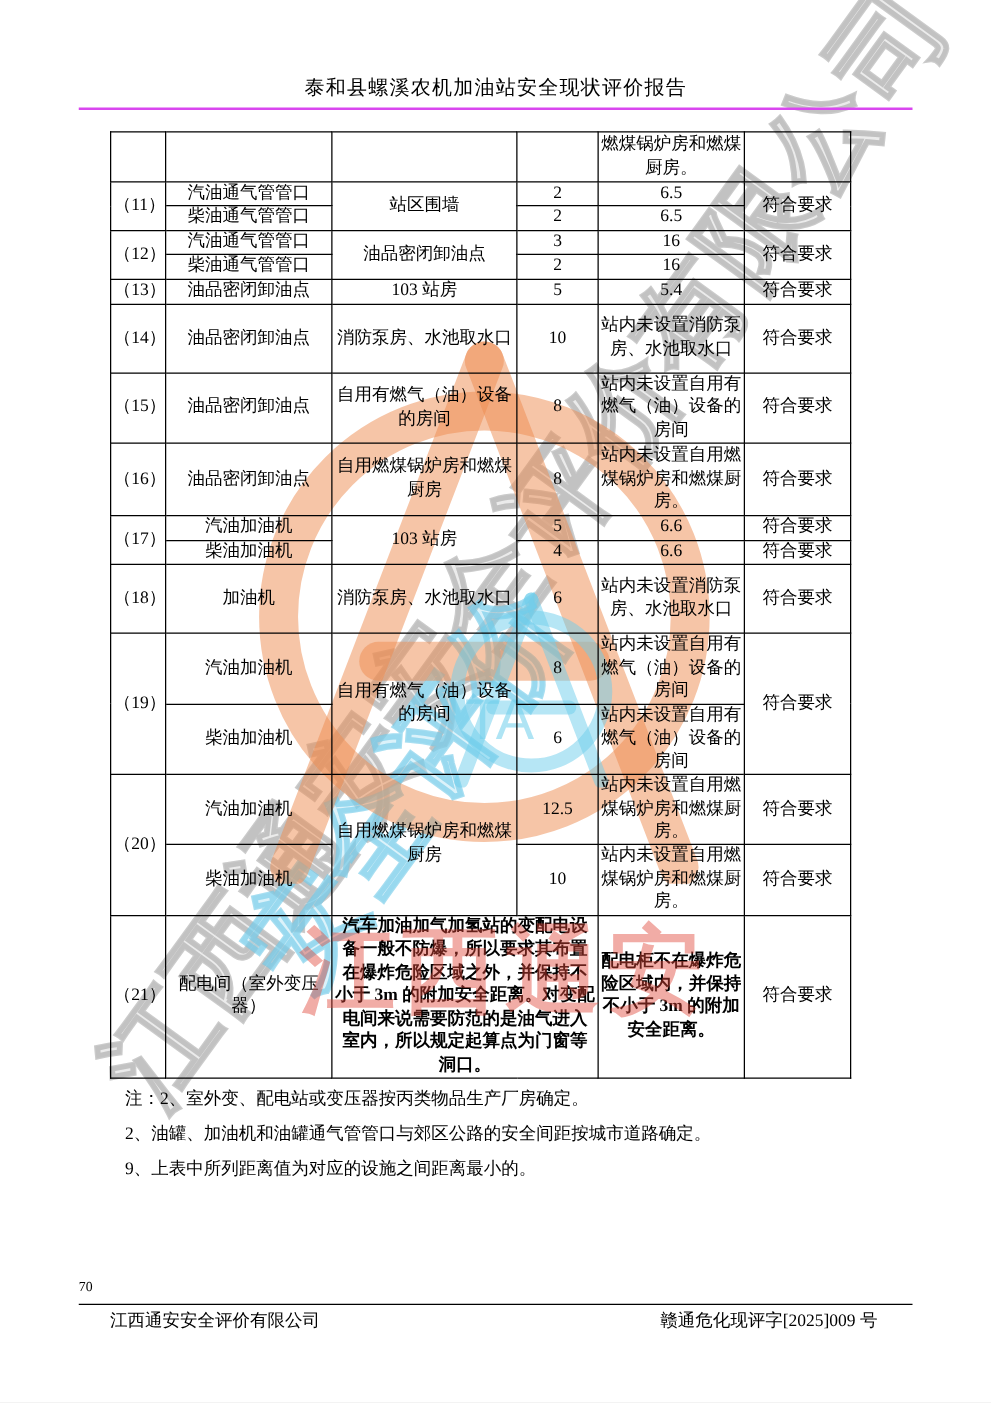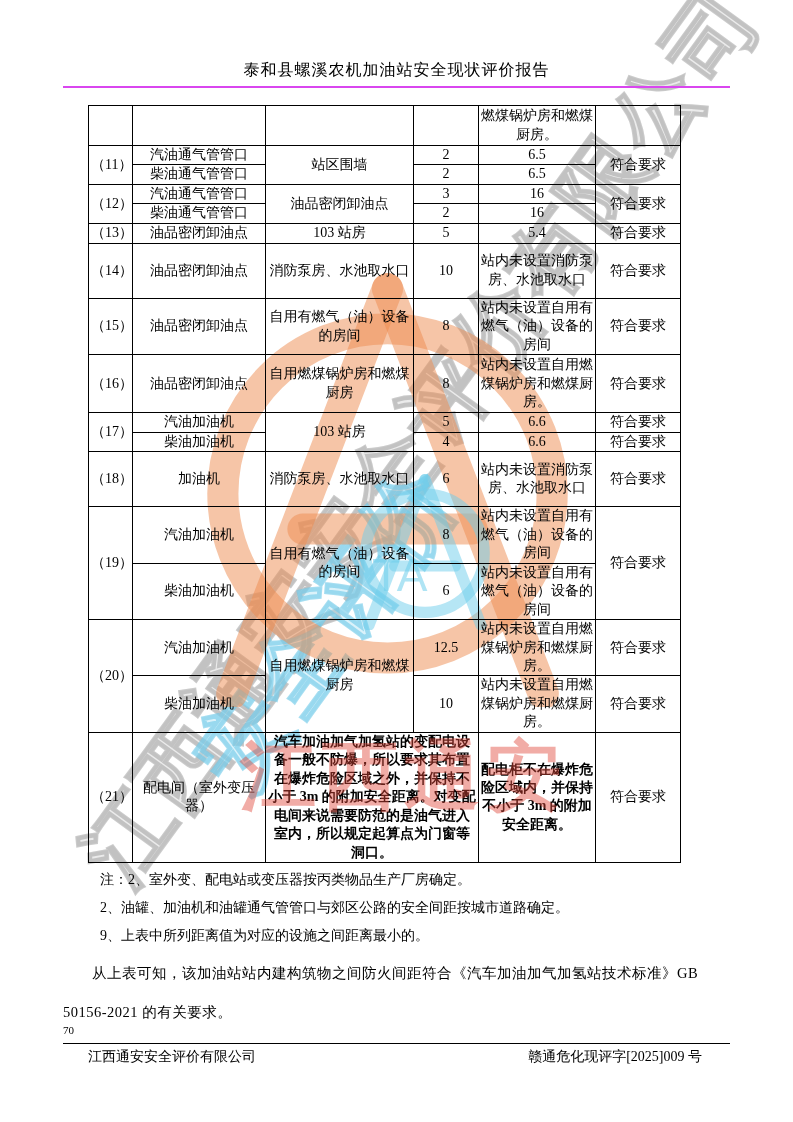--- a/index.html
+++ b/index.html
@@ -221,21 +221,20 @@
         </tr>
       </tbody>
     </table>
 
     <div class="notes">
       <div>注：2、室外变、配电站或变压器按丙类物品生产厂房确定。</div>
       <div>2、油罐、加油机和油罐通气管管口与郊区公路的安全间距按城市道路确定。</div>
       <div>9、上表中所列距离值为对应的设施之间距离最小的。</div>
     </div>
 
-    <p class="para">从上表可知，该加油站站内建构筑物之间防火间距符合《汽车加油加气加氢站技术标准》GB 50156-2021 的有关要求。</p>
   </div>
 
   <div class="footer-area">
     <div class="page-num">70</div>
     <div class="footer-rule">
       <span>江西通安安全评价有限公司</span>
       <span>赣通危化现评字[2025]009 号</span>
     </div>
   </div>
 

